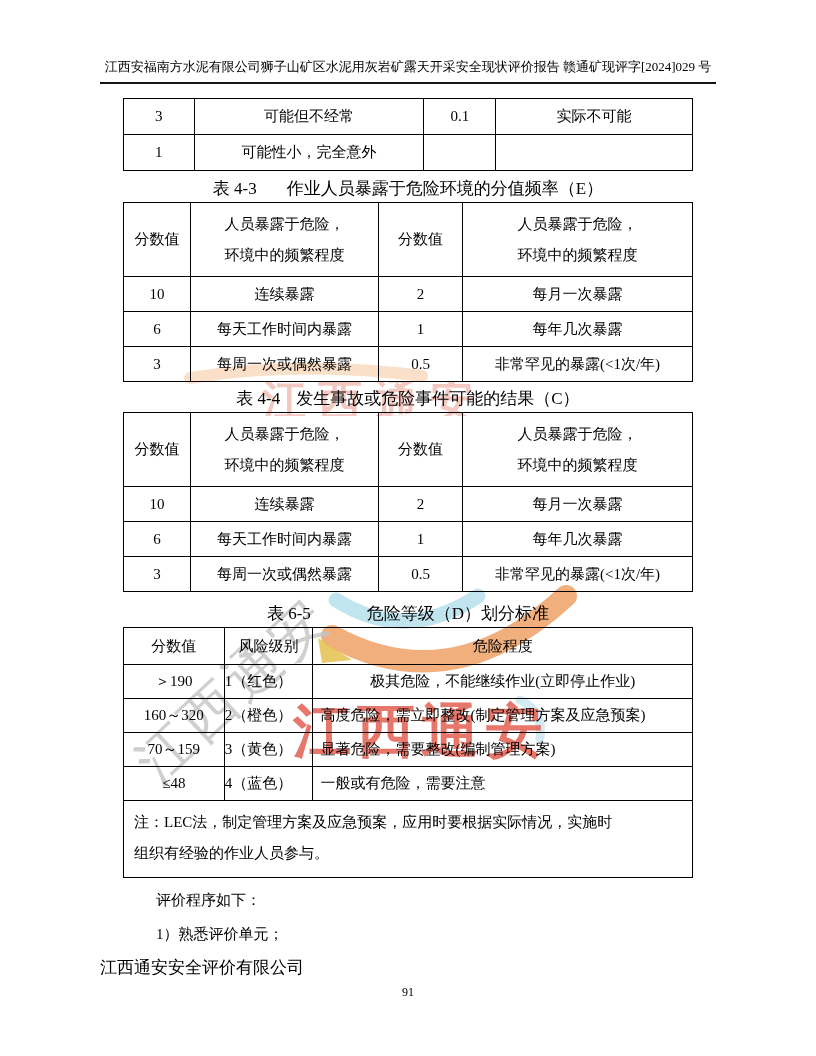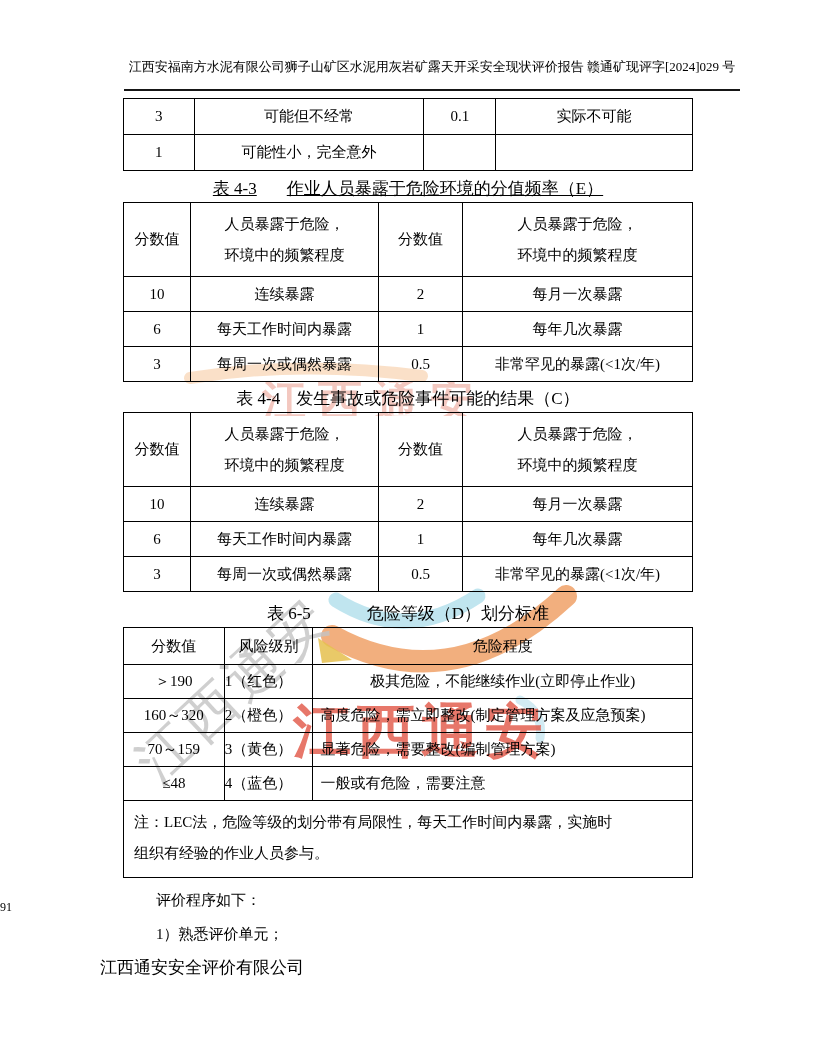--- a/index.html
+++ b/index.html
@@ -31,51 +31,51 @@
   .wm-red-frag span{
     display:block; margin-top:-10px;
     font-family:"Liberation Sans","DejaVu Sans",sans-serif; font-weight:bold;
     font-size:44px; color:#e2705c; letter-spacing:12px; white-space:nowrap;
   }
   
   .content-layer { position:absolute; inset:0; z-index:1; }
   .doc-header {
     position:absolute; left:100px; top:57px; width:616px;
     text-align:center; font-size:13px; line-height:20px;
-    padding-bottom:12px; border-bottom:2px solid #161616; white-space:nowrap;margin-left:24px;
+    padding-bottom:5px; border-bottom:2px solid #161616; white-space:nowrap;
   }
   .content { position:absolute; left:123px; top:98px; width:570px; }
   table { border-collapse:collapse; table-layout:fixed; width:570px; background:transparent; }
   td { border:1.5px solid #000; font-size:15px; text-align:center; vertical-align:middle; padding:0; overflow:hidden; }
   .cont-table td { height:36px; }
   .caption {
     display:flex; justify-content:center; align-items:baseline;
     font-size:17px; line-height:22px; white-space:nowrap;
   }
-  .cap43 { margin-top:7px;text-decoration:underline; }  .cap43 .cap-label { margin-right:30px; }
+  .cap43 { margin-top:7px; }  .cap43 .cap-label { margin-right:30px; }
   .cap44 { margin-top:6px; } .cap44 .cap-label { margin-right:16px; }
   .cap45 { margin-top:11px; } .cap45 .cap-label { margin-right:56px; }
   .t-exp { margin-top:2px; }
   .t-exp .hrow td { height:74px; }
   .t-exp .hline { line-height:31px; }
   .t-exp .drow td { height:35px; }
   .t45 { margin-top:2px; }
   .t45 .hrow td { height:37px; }
   .t45 .drow td { height:34px; }
   .t45 .c-level { text-align:left; padding-left:0; }
   .t45 .c-desc  { text-align:left; padding-left:7px; }
   .t45 .c-desc.center { text-align:center; padding-left:0; }
   .t45 .note-cell {
     text-align:left; padding:6px 10px 8px 10px; line-height:31px; height:64px;
   }
   .body-para { font-size:15px; padding-left:33px; }
   .p1 { margin-top:13px; }
   .p2 { margin-top:15px; }
   .footer-company { position:absolute; left:100px; top:956px; font-size:17px; }
-  .footer-page { position:absolute; left:0; top:900px; width:816px; font-size:12px; }
+  .footer-page { position:absolute; left:0; top:985px; width:816px; text-align:center; font-size:12px; }
 </style>
 </head>
 <body>
 
 <div class="page">
 
   <div class="wm">
     <svg class="wm-svg" width="816" height="1056" viewBox="0 0 816 1056">
       <path d="M 190 378 Q 300 360 422 376" fill="none" stroke="#f6c79a" stroke-width="12" stroke-linecap="round" opacity="0.55"></path>
       <path d="M 332 636 Q 452 702 566 596" fill="none" stroke="#ef9b5e" stroke-width="22" stroke-linecap="round" opacity="0.8"></path>
@@ -240,21 +240,21 @@
           <td class="c-level">3（黄色）</td>
           <td class="c-desc">显著危险，需要整改(编制管理方案)</td>
         </tr>
         <tr class="drow">
           <td>≤48</td>
           <td class="c-level">4（蓝色）</td>
           <td class="c-desc">一般或有危险，需要注意</td>
         </tr>
         <tr>
           <td class="note-cell" colspan="3">
-            <div>注：LEC法，危险等级的划分带有局限性，每天工作时间内暴露，实施时</div>
+            <div>注：LEC法，制定管理方案及应急预案，应用时要根据实际情况，实施时</div>
             <div>组织有经验的作业人员参与。</div>
           </td>
         </tr>
       </tbody>
         </table>
 
       <div class="body-para p1">评价程序如下：</div>
       <div class="body-para p2">1）熟悉评价单元；</div>
 
     </div>

